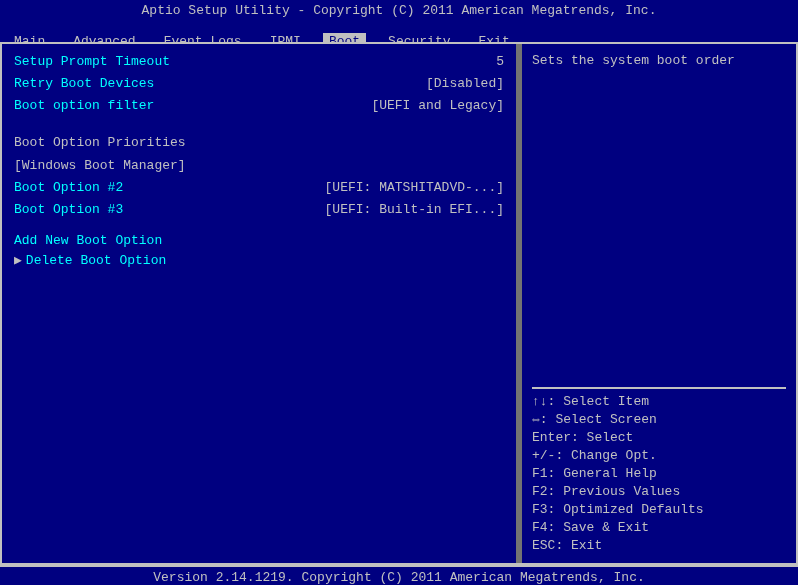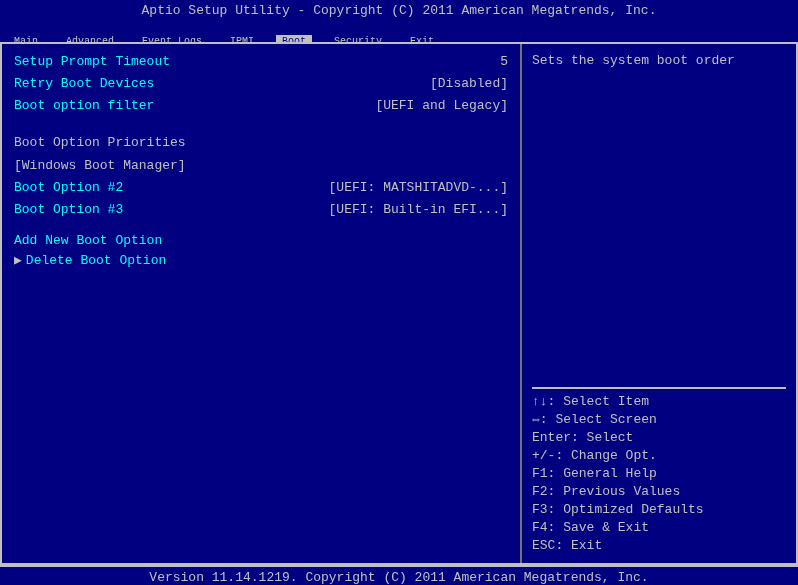--- a/index.html
+++ b/index.html
@@ -40,21 +40,21 @@
       padding: 2px 8px;
       gap: 16px;
       height: 22px;
       align-items: center;
     }
 
     .menu-item {
       color: #c0c0c0;
       cursor: pointer;
       padding: 1px 6px;
-      font-size: 10px;
+      font-size: 13px;
       margin-top: 20px;
     }
 
     .menu-item.active {
       background: #c0c0c0;
       color: #000080;
     }
 
     
     #main-content {
@@ -66,21 +66,21 @@
       margin: 0;
     }
 
     
     #left-panel {
       flex: 0 0 520px;
       padding: 8px 12px;
       display: flex;
       flex-direction: column;
       gap: 2px;
-      border-right: 2px solid #737373;
+      border-right: 6px solid #737373;
       background: #000080;
     }
 
     .setting-row {
       display: flex;
       flex-direction: row;
       justify-content: space-between;
       align-items: center;
       color: #c0c0c0;
       padding: 1px 0;
@@ -242,16 +242,16 @@
           <div class="key-hint-line">F2: Previous Values</div>
           <div class="key-hint-line">F3: Optimized Defaults</div>
           <div class="key-hint-line">F4: Save &amp; Exit</div>
           <div class="key-hint-line">ESC: Exit</div>
         </div>
     </div>
 
   </div>
 
   <div id="footer">
-    <span>Version 11.14.1219. Copyright (C) 2011 American Megatrends, Inc.</span>
+    <span>Version 2.14.1219. Copyright (C) 2011 American Megatrends, Inc.</span>
   </div>
 
 </div>
 
 </body></html>

